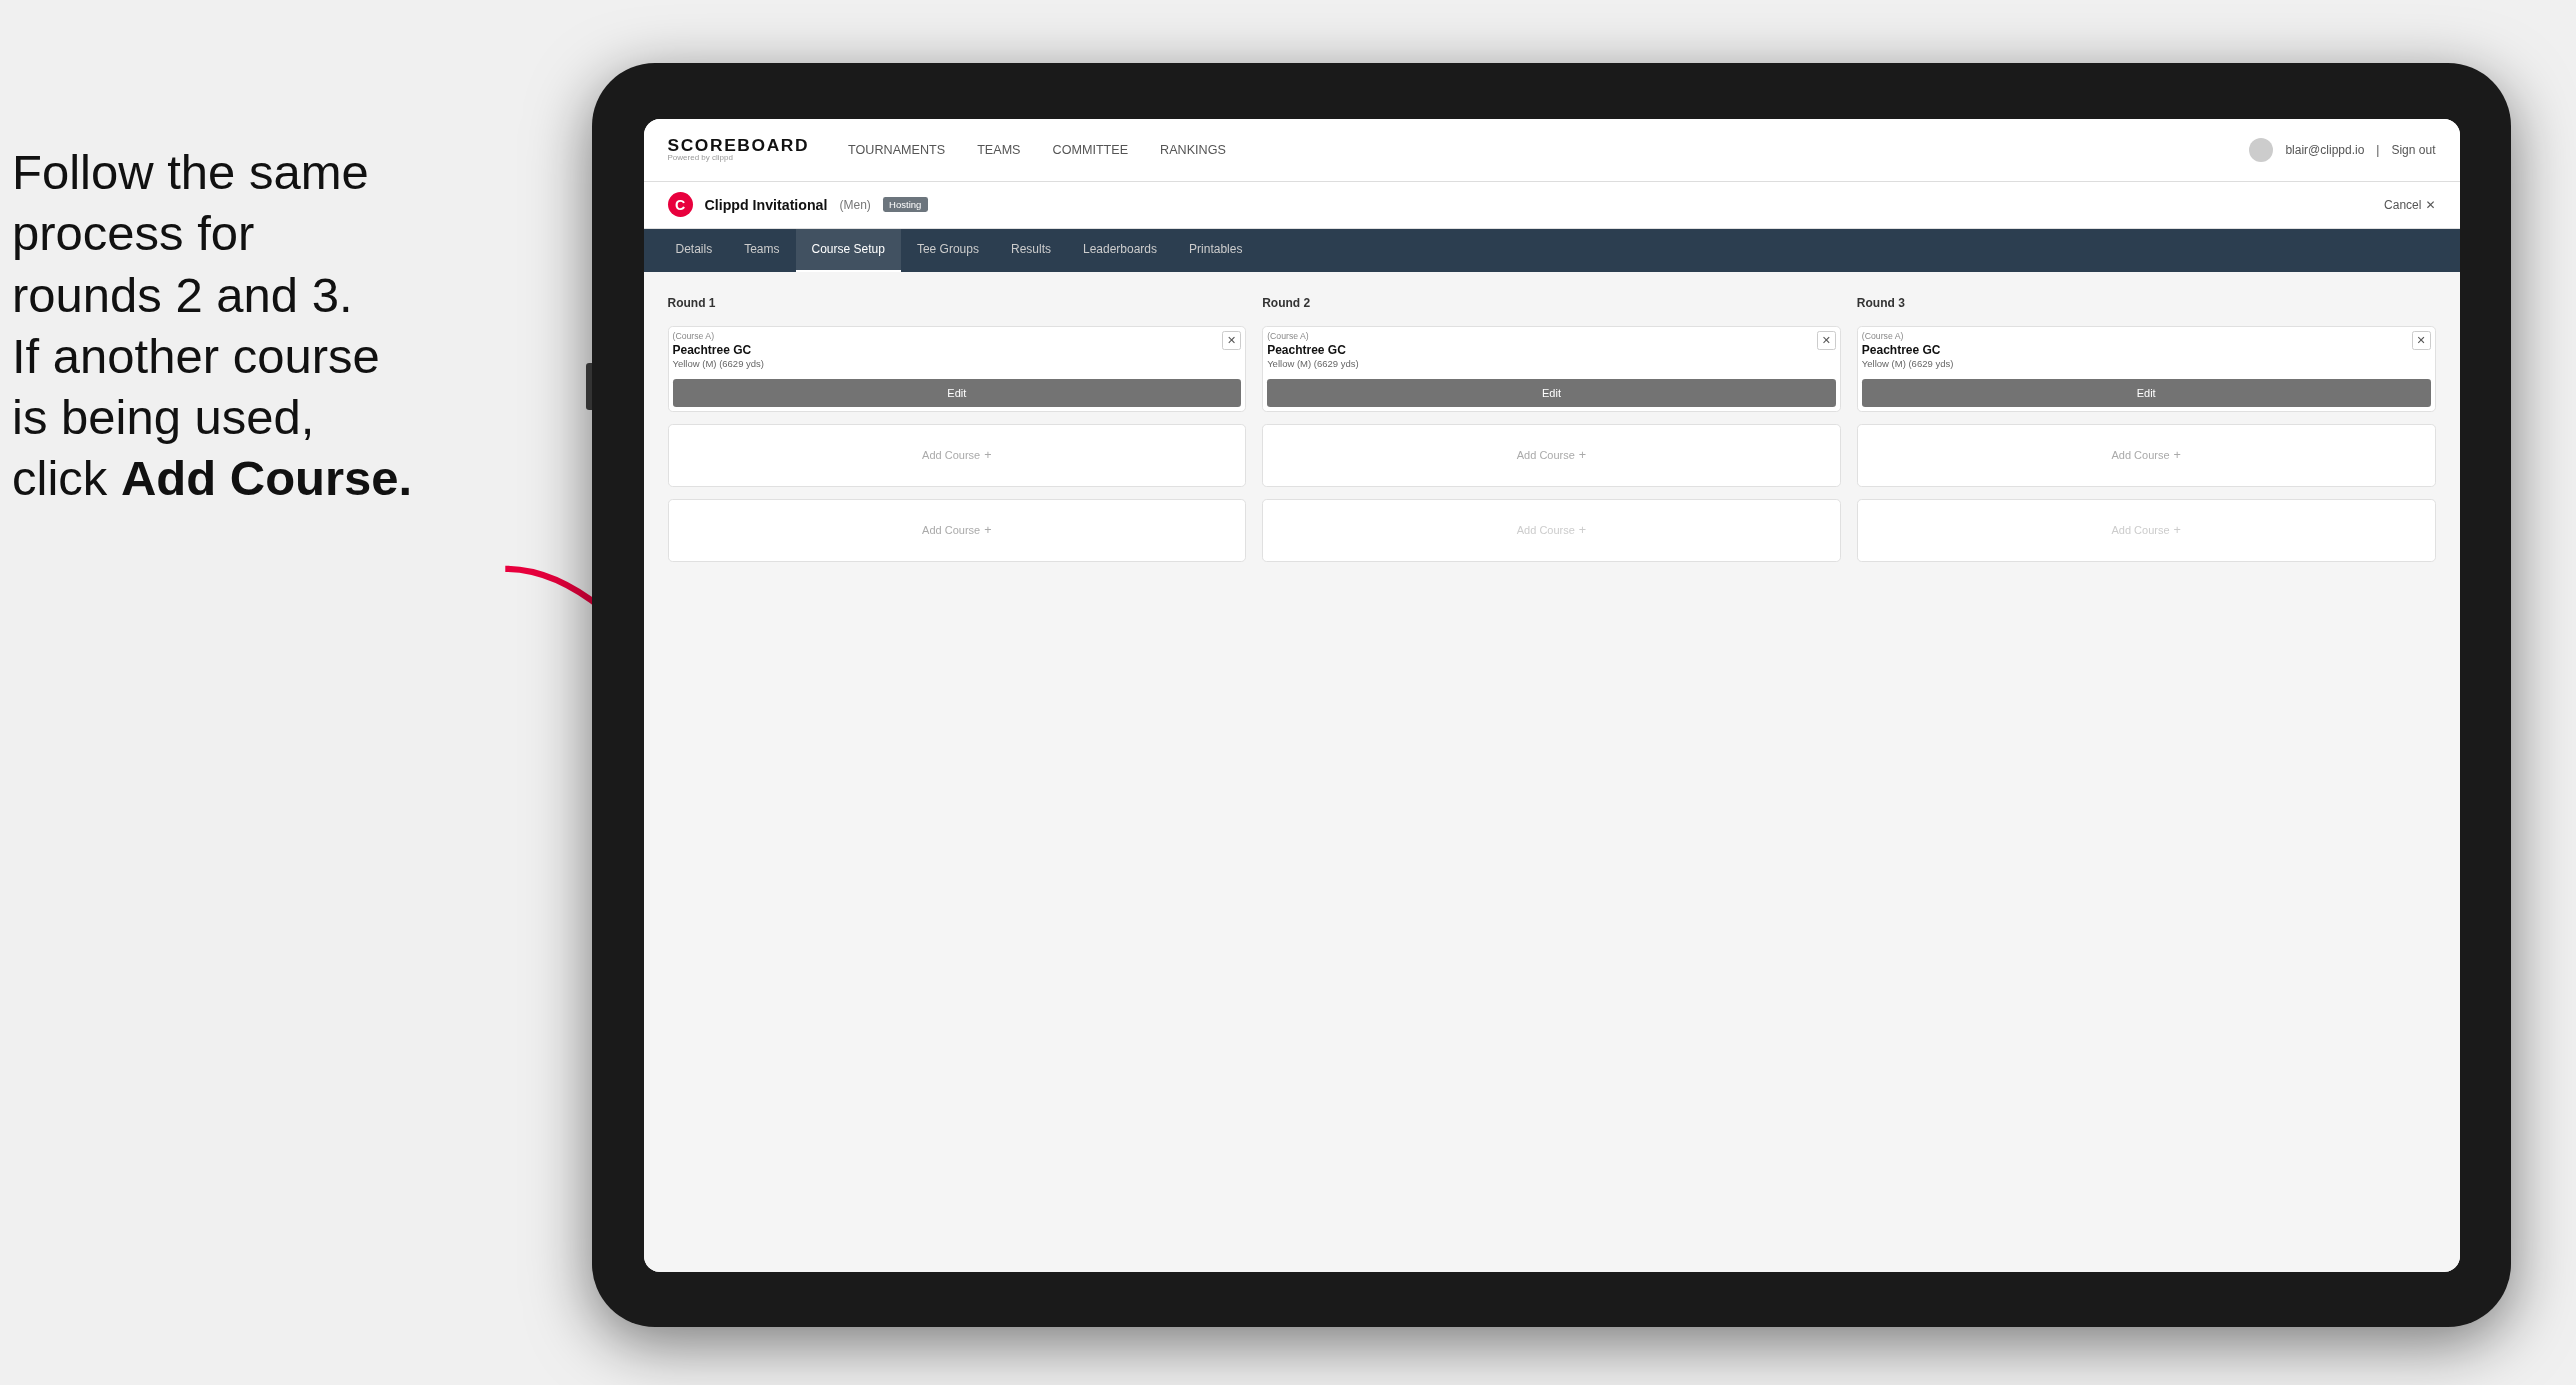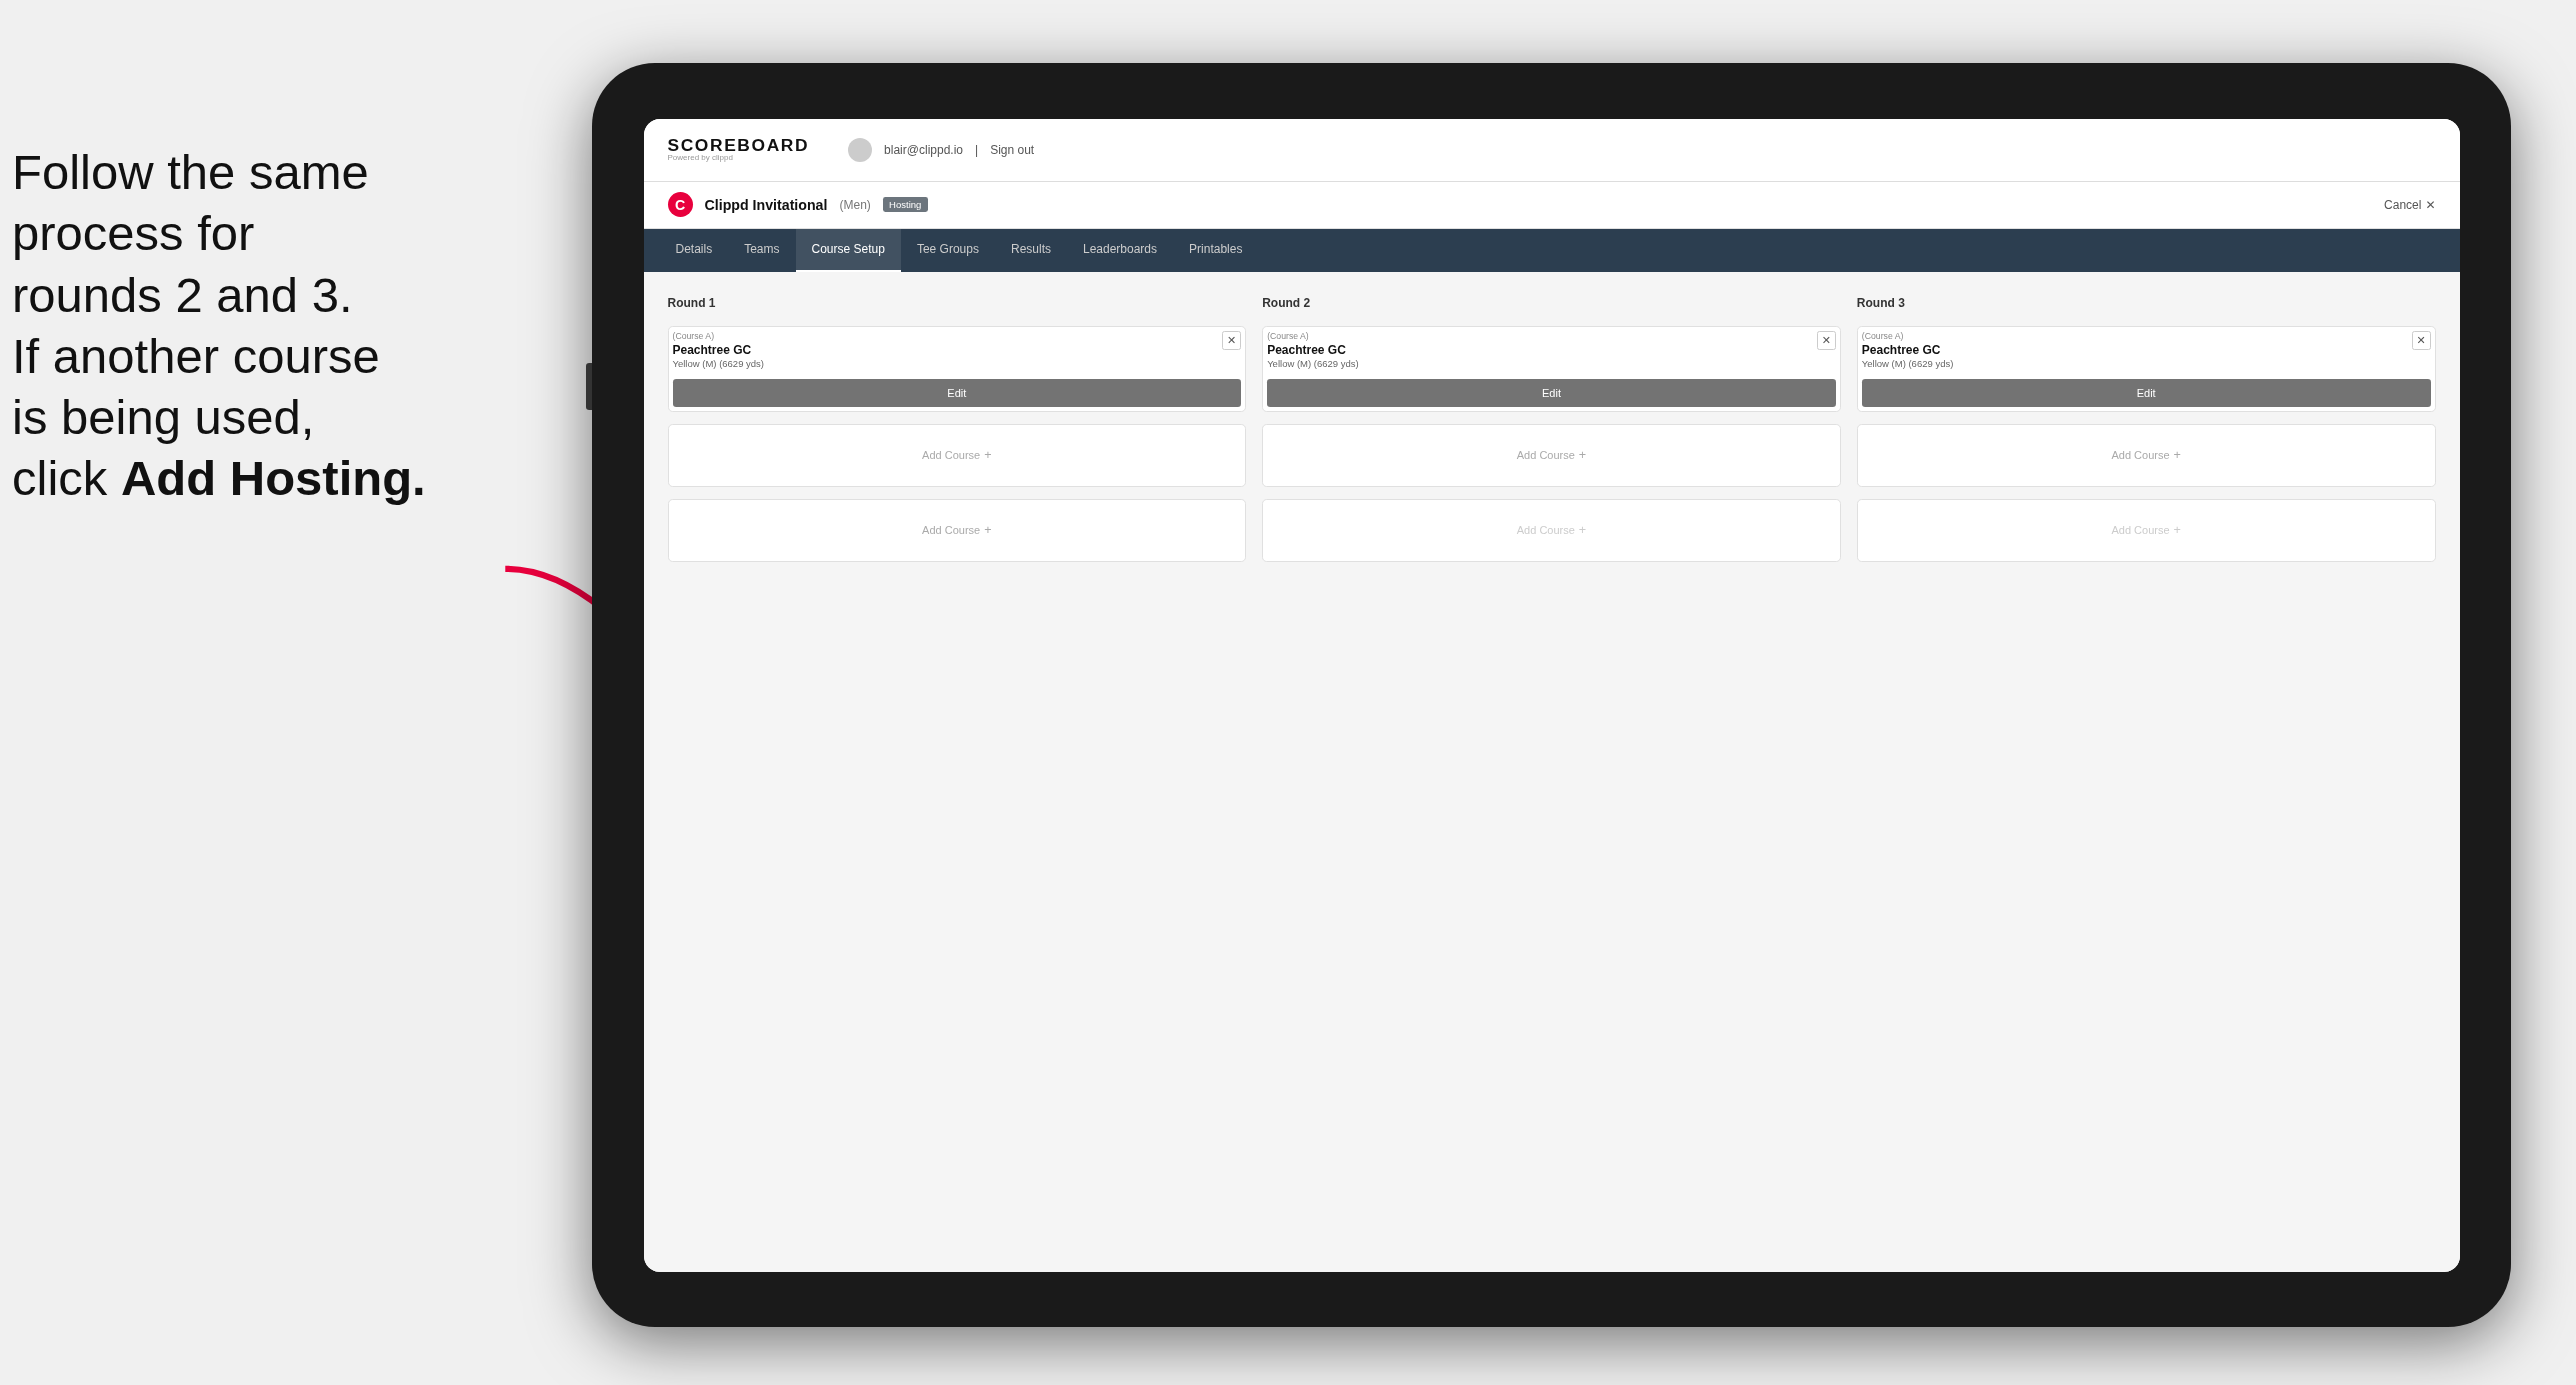--- a/index.html
+++ b/index.html
@@ -321,21 +321,21 @@
   </style>
 </head>
 <body>
 
 <div class="instruction-text">
   Follow the same<br>
   process for<br>
   rounds 2 and 3.<br>
   If another course<br>
   is being used,<br>
-  click <strong>Add Hosting.</strong>
+  click <strong>Add Course.</strong>
 </div>
 
 <div class="arrow-container">
   <svg viewBox="0 0 400 280" xmlns="http://www.w3.org/2000/svg">
     <defs>
       <marker id="arrowhead" markerWidth="10" markerHeight="7" refX="10" refY="3.5" orient="auto">
         <polygon points="0 0, 10 3.5, 0 7" fill="#e8003d"></polygon>
       </marker>
     </defs>
     <path d="M 80 20 Q 200 20 330 220" stroke="#e8003d" stroke-width="8" fill="none" marker-end="url(#arrowhead)"></path>
@@ -346,20 +346,26 @@
 
   <div style="position:absolute; left:-6.3px; top:300px; width:6.3px; height:47px; background:#333; border-radius:3.2px 0 0 3.2px;"></div>
 
   <div class="tablet-screen">
 
     <div class="top-nav">
       <div class="logo-area">
         <span class="logo-scoreboard">SCOREBOARD</span>
         <span class="logo-sub">Powered by clippd</span>
       </div>
+      <div class="nav-links">
+        <span class="nav-link">TOURNAMENTS</span>
+        <span class="nav-link">TEAMS</span>
+        <span class="nav-link">COMMITTEE</span>
+        <span class="nav-link">RANKINGS</span>
+      </div>
       <div class="nav-right">
         <div class="nav-avatar"></div>
         <span>blair@clippd.io</span>
         <span>|</span>
         <span class="sign-out-link">Sign out</span>
       </div>
     </div>
 
     <div class="sub-header">
       <div class="sub-header-left">

